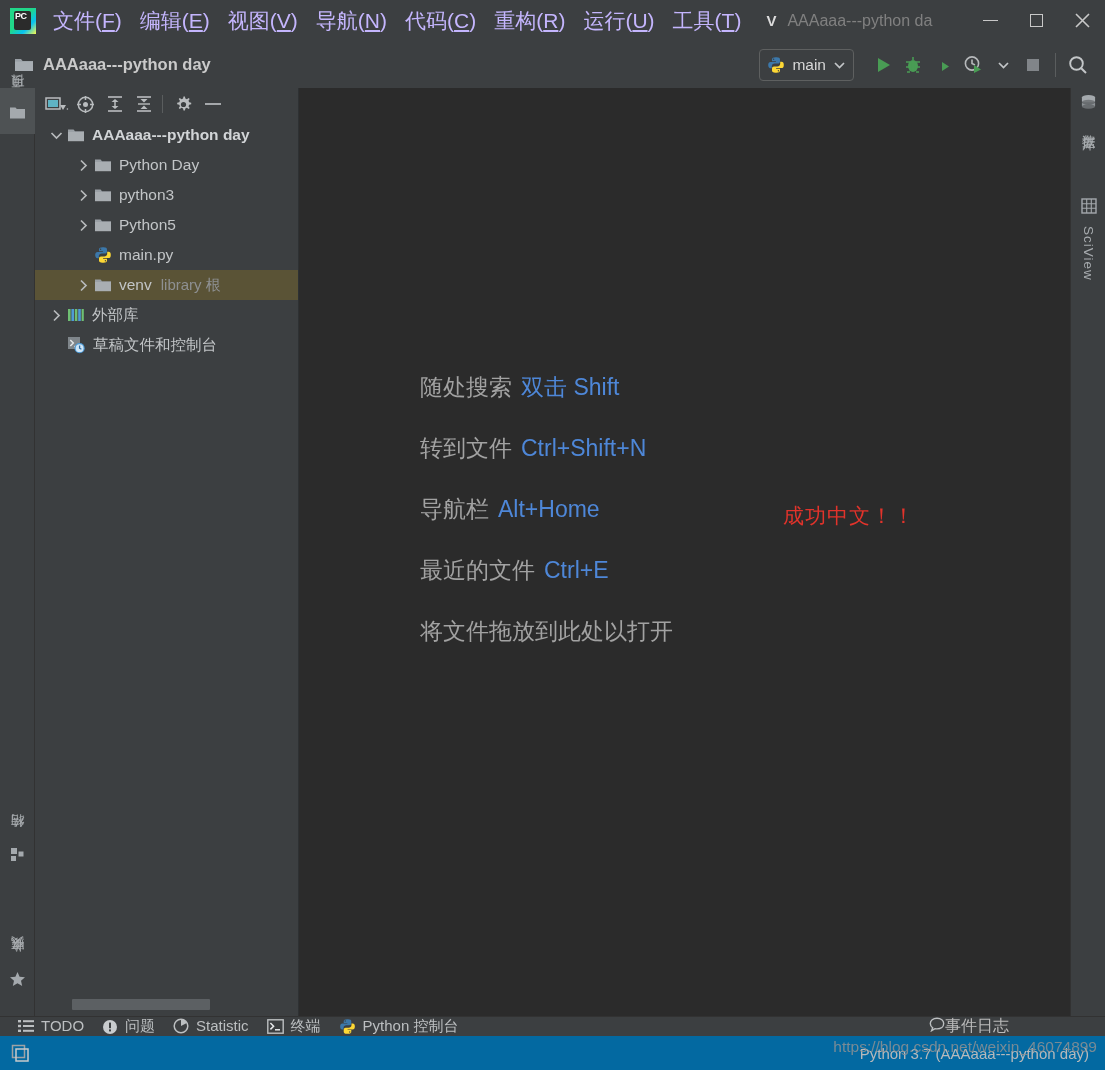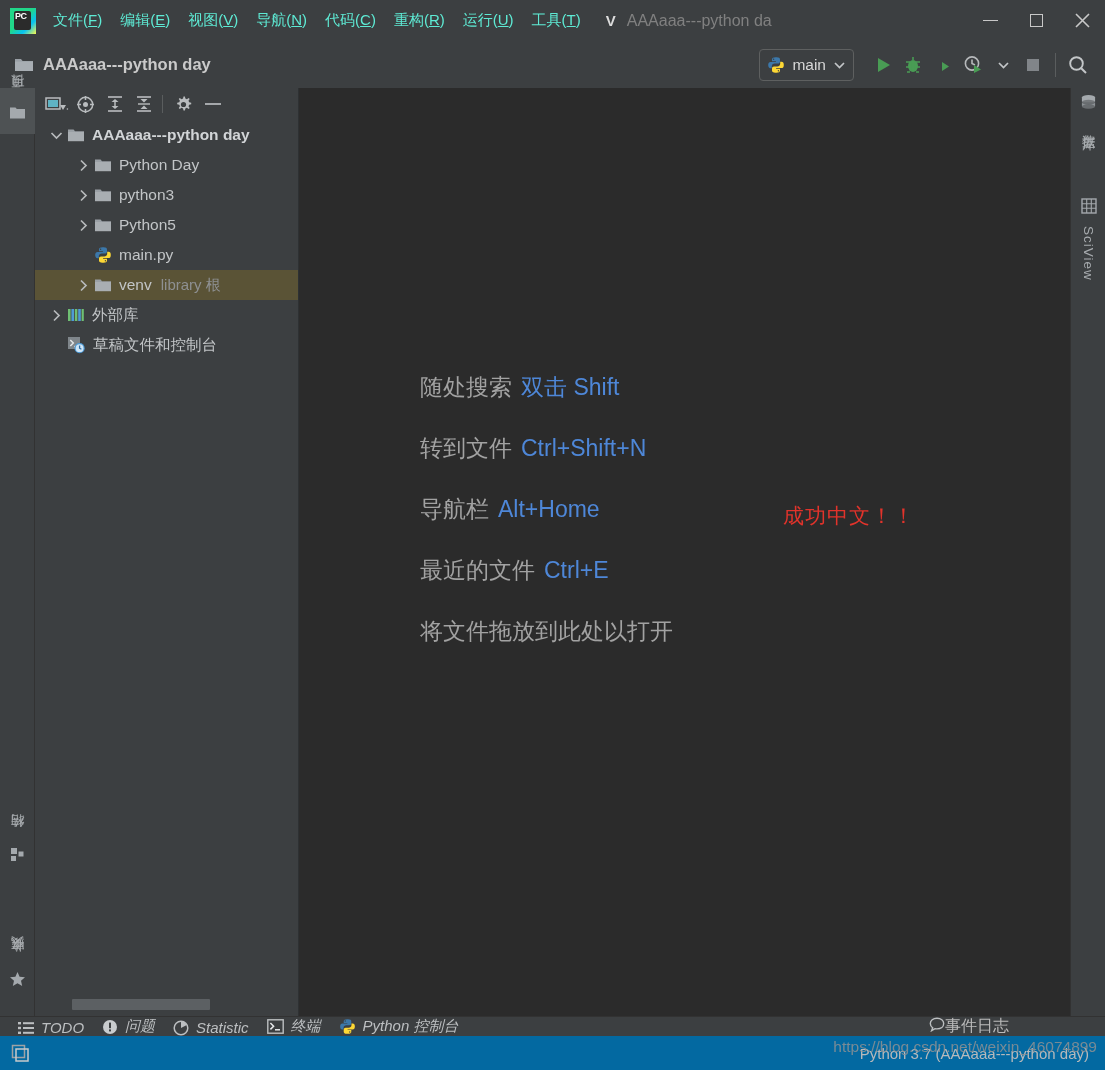--- a/index.html
+++ b/index.html
@@ -26,21 +26,21 @@
   .pc-logo .inner {
     position:absolute; left:4px; top:3px; width:17px; height:19px;
     background:#2b2b2b; border-radius:2px;
   }
   .pc-logo .pc {
     position:absolute; left:5px; top:3px; color:#fff;
     font-size:9px; font-weight:bold; letter-spacing:-0.5px;
     font-family:"Liberation Sans",sans-serif;
   }
   .menu-item {
-    padding:4px 9px; font-size:15px; color:#5eead4; cursor:default;
+    padding:4px 9px; font-size:21px; color:#c4b5fd; cursor:default;
     white-space:nowrap;
   }
   .menu-item u { text-decoration:underline; }
   .title-v {
     margin-left:16px; font-size:15px; color:#dcdcdc; font-weight:bold;
   }
   .win-title {
     margin-left:11px; font-size:16px; color:#808080; white-space:nowrap;
   }
   .win-ctl-wrap {
@@ -149,21 +149,21 @@
   .tw-bar {
     position:absolute; left:0; right:0; bottom:34px; height:20px;
     background:#3c3f41; display:flex; align-items:center;
     border-top:1px solid #323232;
   }
   .tw-item {
     display:flex; align-items:center; font-size:15px; color:#bcbfc1;
     margin-right:18px; white-space:nowrap;
   }
   .tw-item .tw-ic { margin-right:7px; display:flex; align-items:center; }
-  .tw-left { display:flex; align-items:flex-end; margin-left:18px;font-style:italic; }
+  .tw-left { display:flex; align-items:flex-start; margin-left:18px; }
   .tw-right { position:absolute; right:96px; display:flex; align-items:center; }
 
   .statusbar {
     position:absolute; left:0; right:0; bottom:0; height:34px;
     background:#0369a1; display:flex; align-items:center;
   }
   .sb-ic { margin-left:10px; display:flex; align-items:center; }
   .sb-right {
     position:absolute; right:16px; font-size:15px; color:#b6b9bb; white-space:nowrap;
   }

